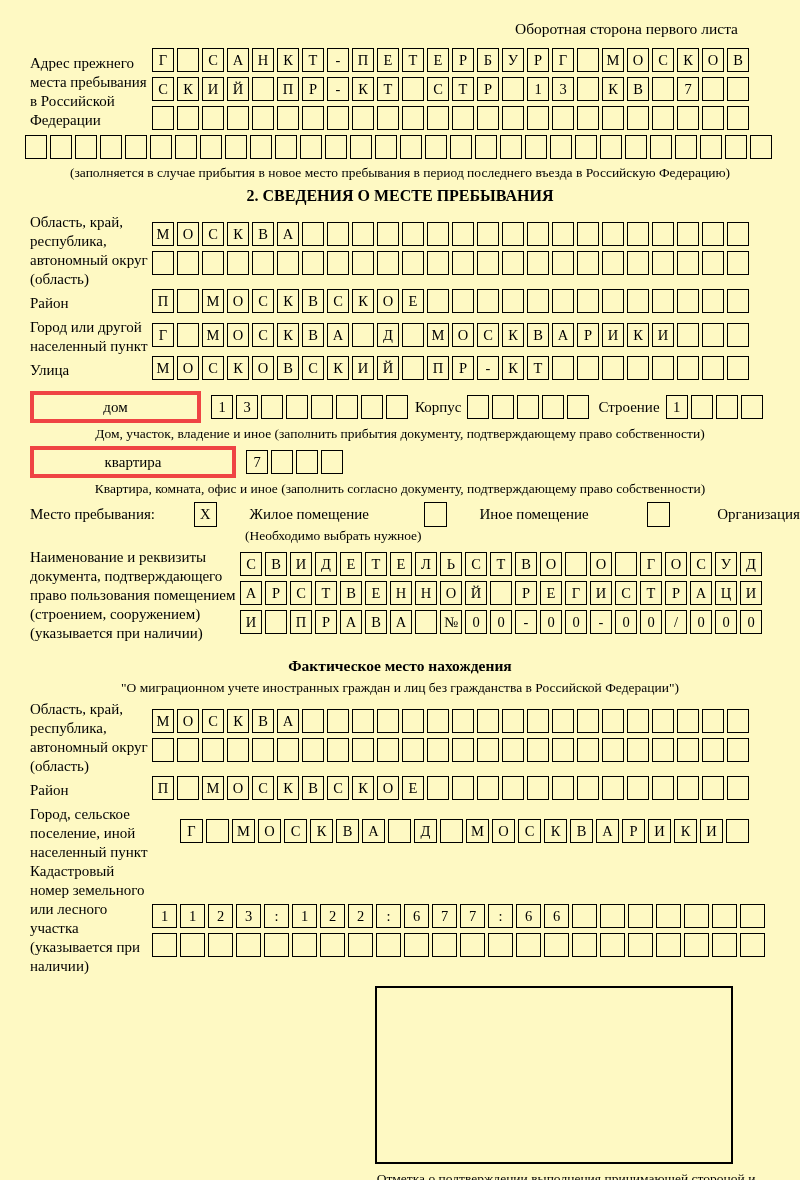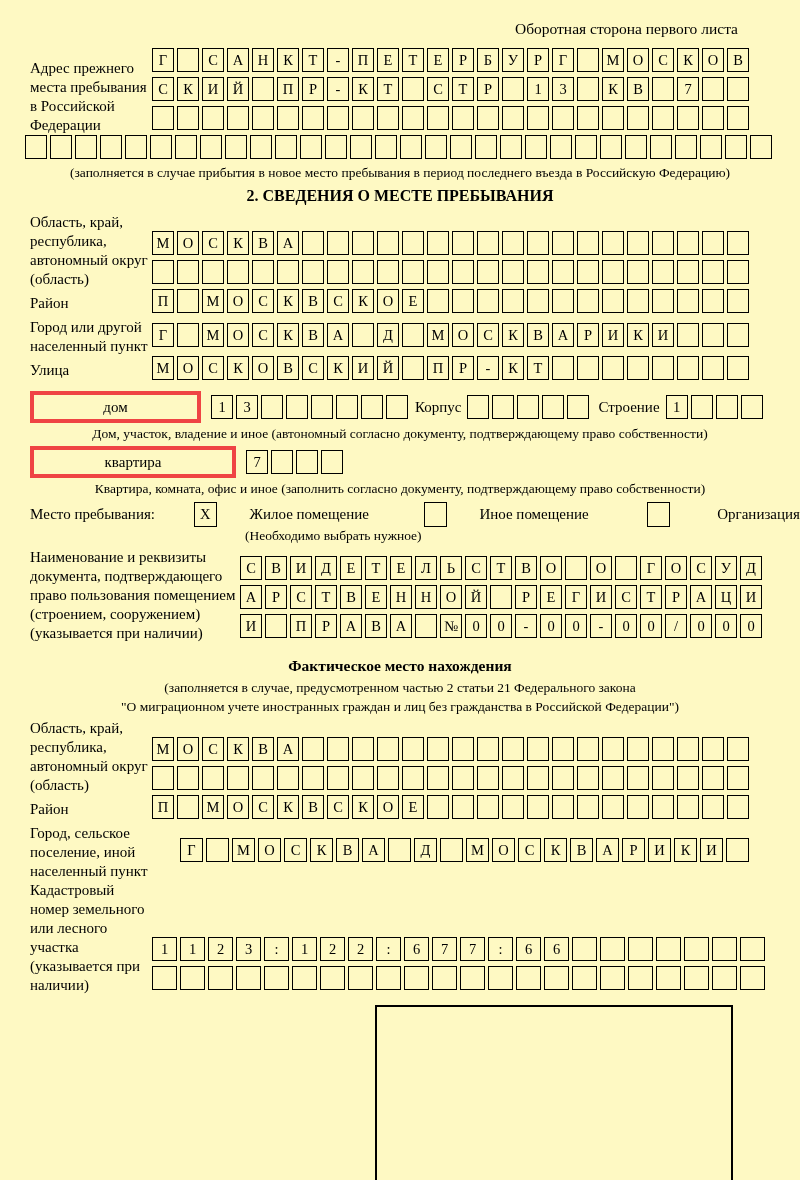--- a/index.html
+++ b/index.html
@@ -1,21 +1,21 @@
 <!DOCTYPE html>
 <html><head>
 <meta charset="utf-8">
 <style>
   html,body{margin:0;padding:0;background:#fff;}
   .page{
     width:800px;height:1180px;overflow:hidden;position:relative;
     font-family:"Liberation Serif", serif;color:#000;font-size:15px;background:#fef9c3;
   }
   .corner{ text-align:right; padding:20px 62px 0 0; font-size:15.5px;}
-  .r{display:flex;align-items:flex-end;margin-left:30px;}
+  .r{display:flex;align-items:center;margin-left:30px;}
   .r.vcenter{align-items:center;}
   .lbl{width:122px;flex:none;line-height:19px;font-size:15px;}
   .lbl.w150{width:150px;}
   .lbl.w210{width:210px;}
   .cellrow{white-space:nowrap;height:24px;margin-bottom:5px;line-height:0;}
   .cell{
     display:inline-block;width:20px;height:22px;border:1px solid #000;margin-right:3px;
     text-align:center;line-height:22px;font-size:14.5px;vertical-align:top;
   }
   .wide .cell{width:23px;}
@@ -85,21 +85,21 @@
   </div>
 
   <div class="r vcenter mt6">
     <div class="typebox house">дом</div>
     <div class="cellrow" style="margin-bottom:0"><span class="cell">1</span><span class="cell">3</span><span class="cell"></span><span class="cell"></span><span class="cell"></span><span class="cell"></span><span class="cell"></span><span class="cell"></span></div>
     <div class="inlinelbl" style="margin:0 6px 0 4px">Корпус</div>
     <div class="cellrow" style="margin-bottom:0"><span class="cell"></span><span class="cell"></span><span class="cell"></span><span class="cell"></span><span class="cell"></span></div>
     <div class="inlinelbl" style="margin:0 6px 0 6px">Строение</div>
     <div class="cellrow" style="margin-bottom:0"><span class="cell">1</span><span class="cell"></span><span class="cell"></span><span class="cell"></span></div>
   </div>
-  <div class="caption">Дом, участок, владение и иное (автономный согласно документу, подтверждающему право собственности)</div>
+  <div class="caption">Дом, участок, владение и иное (заполнить прибытия документу, подтверждающему право собственности)</div>
 
   <div class="r vcenter">
     <div class="typebox apt">квартира</div>
     <div class="cellrow" style="margin-bottom:0"><span class="cell">7</span><span class="cell"></span><span class="cell"></span><span class="cell"></span></div>
   </div>
   <div class="caption">Квартира, комната, офис и иное (заполнить согласно документу, подтверждающему право собственности)</div>
 
   <div class="r vcenter stay">
     <div class="inlinelbl">Место пребывания:</div>
     <span class="cb">X</span>
@@ -114,21 +114,20 @@
   <div class="r">
     <div class="lbl w210">Наименование и реквизиты документа, подтверждающего право пользования помещением (строением, сооружением) (указывается при наличии)</div>
     <div>
       <div class="cellrow"><span class="cell">С</span><span class="cell">В</span><span class="cell">И</span><span class="cell">Д</span><span class="cell">Е</span><span class="cell">Т</span><span class="cell">Е</span><span class="cell">Л</span><span class="cell">Ь</span><span class="cell">С</span><span class="cell">Т</span><span class="cell">В</span><span class="cell">О</span><span class="cell"></span><span class="cell">О</span><span class="cell"></span><span class="cell">Г</span><span class="cell">О</span><span class="cell">С</span><span class="cell">У</span><span class="cell">Д</span></div>
       <div class="cellrow"><span class="cell">А</span><span class="cell">Р</span><span class="cell">С</span><span class="cell">Т</span><span class="cell">В</span><span class="cell">Е</span><span class="cell">Н</span><span class="cell">Н</span><span class="cell">О</span><span class="cell">Й</span><span class="cell"></span><span class="cell">Р</span><span class="cell">Е</span><span class="cell">Г</span><span class="cell">И</span><span class="cell">С</span><span class="cell">Т</span><span class="cell">Р</span><span class="cell">А</span><span class="cell">Ц</span><span class="cell">И</span></div>
       <div class="cellrow"><span class="cell">И</span><span class="cell"></span><span class="cell">П</span><span class="cell">Р</span><span class="cell">А</span><span class="cell">В</span><span class="cell">А</span><span class="cell"></span><span class="cell">№</span><span class="cell">0</span><span class="cell">0</span><span class="cell">-</span><span class="cell">0</span><span class="cell">0</span><span class="cell">-</span><span class="cell">0</span><span class="cell">0</span><span class="cell">/</span><span class="cell">0</span><span class="cell">0</span><span class="cell">0</span></div>
     </div>
   </div>
 
   <div class="h-bold2">Фактическое место нахождения</div>
-  <div class="caption" style="margin-bottom:0">(заполняется в случае, предусмотренном частью 2 статьи 21 Федерального закона</div>
   <div class="caption">"О миграционном учете иностранных граждан и лиц без гражданства в Российской Федерации")</div>
 
   <div class="r">
     <div class="lbl">Область, край, республика, автономный округ (область)</div>
     <div>
       <div class="cellrow"><span class="cell">М</span><span class="cell">О</span><span class="cell">С</span><span class="cell">К</span><span class="cell">В</span><span class="cell">А</span><span class="cell"></span><span class="cell"></span><span class="cell"></span><span class="cell"></span><span class="cell"></span><span class="cell"></span><span class="cell"></span><span class="cell"></span><span class="cell"></span><span class="cell"></span><span class="cell"></span><span class="cell"></span><span class="cell"></span><span class="cell"></span><span class="cell"></span><span class="cell"></span><span class="cell"></span><span class="cell"></span></div>
       <div class="cellrow"><span class="cell"></span><span class="cell"></span><span class="cell"></span><span class="cell"></span><span class="cell"></span><span class="cell"></span><span class="cell"></span><span class="cell"></span><span class="cell"></span><span class="cell"></span><span class="cell"></span><span class="cell"></span><span class="cell"></span><span class="cell"></span><span class="cell"></span><span class="cell"></span><span class="cell"></span><span class="cell"></span><span class="cell"></span><span class="cell"></span><span class="cell"></span><span class="cell"></span><span class="cell"></span><span class="cell"></span></div>
     </div>
   </div>
 

